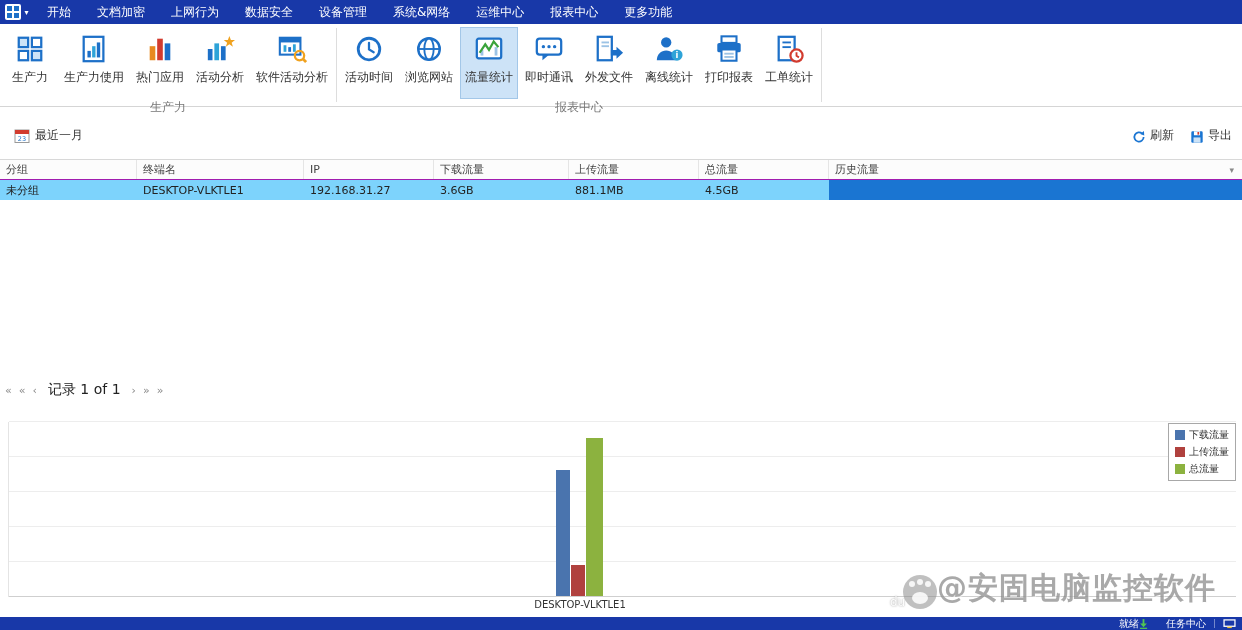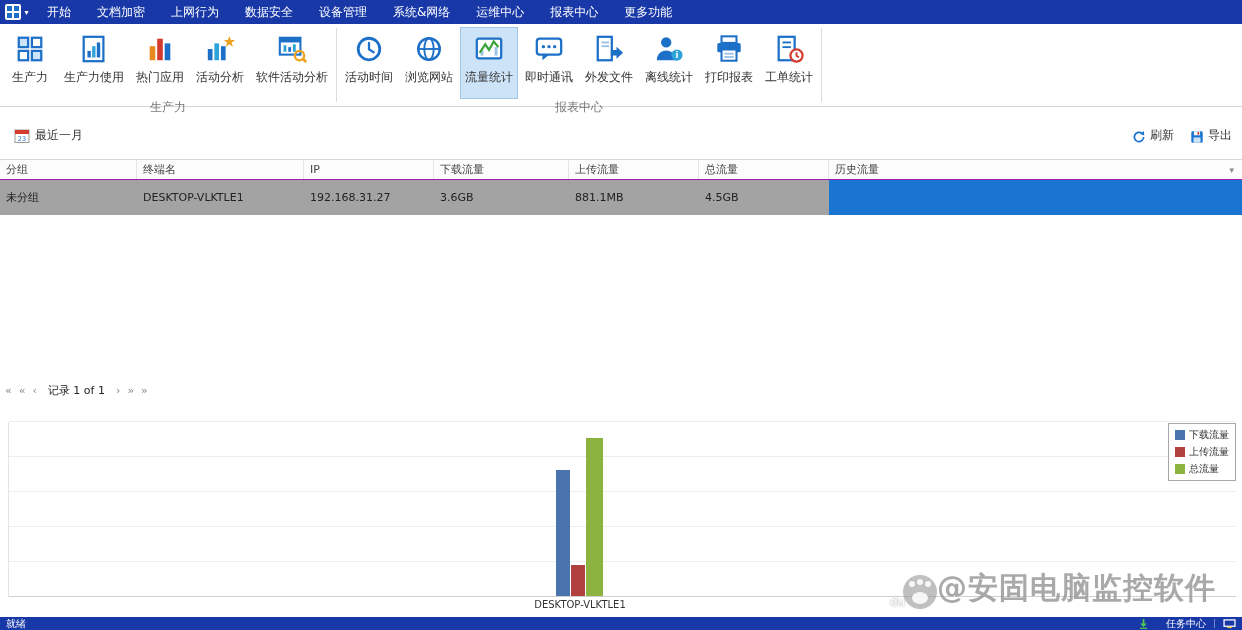--- a/index.html
+++ b/index.html
@@ -31,46 +31,46 @@
   .date-chip{display:flex;align-items:flex-end;gap:5px;font-size:12px;color:#333;cursor:pointer}
   .right-tools{display:flex;align-items:center;gap:16px}
   .tool-btn{display:flex;align-items:flex-end;gap:4px;font-size:12px;color:#333;cursor:pointer}
   
   .grid{position:absolute;top:159px;left:0;right:0}
   .grid-header,.grid-row{display:grid;grid-template-columns:137px 167px 130px 135px 130px 130px 1fr}
   .grid-header{height:19px;border-top:1px solid #d8d8d8;border-bottom:1px solid #a21caf;background:#fcfcfc}
   .hcell{font-size:11px;color:#444;padding:0 6px;border-right:1px solid #e5e5e5;display:flex;align-items:center;cursor:pointer;white-space:nowrap}
   .hcell:last-child{border-right:none;justify-content:space-between}
   .col-caret{color:#888;font-size:9px;padding-right:2px;cursor:pointer}
-  .grid-row{height:35px;background:#a3a3a3;cursor:pointer}
+  .grid-row{height:20px;background:#7dd3fc;cursor:pointer}
   .cell{font-size:11px;color:#222;padding:0 6px;display:flex;align-items:center;white-space:nowrap}
   .cell.history{padding:0;background:#1a75d2}
   
   .pager{position:absolute;top:381px;left:0;height:18px;display:flex;align-items:center;gap:7px;padding-left:5px;font-size:11px;color:#333}
   .pg{color:#888;font-size:11px;cursor:pointer;line-height:1}
-  .pg-label{font-size:11px;color:#222;margin:8px 4px}
+  .pg-label{font-size:14px;color:#222;margin:8px 4px}
   
   .chart{position:absolute;left:8px;right:6px;top:422px;height:175px}
   .chart-plot{position:absolute;left:0;right:0;top:0;bottom:0;border-left:1px solid #e4e4e4}
   .gridline{position:absolute;left:0;right:0;height:1px;background:#ededed}
   .gridline.axis{background:#cfcfcf}
   .bar{position:absolute;bottom:1px}
   .x-label{position:absolute;top:177px;left:502px;width:140px;text-align:center;font-size:10px;color:#333}
   .legend{position:absolute;top:1px;right:0;border:1px solid #a8a8a8;background:#fff;padding:4px 6px;display:flex;flex-direction:column;gap:3px}
   .legend-item{display:flex;align-items:center;gap:4px;font-size:10px;color:#333;white-space:nowrap}
   .swatch{width:10px;height:10px;display:inline-block;background:#999}
   
   .watermark{position:absolute;top:568px;right:26px;display:flex;align-items:flex-end;pointer-events:none}
   .wm-paw{width:34px;height:34px;border-radius:50%;background:rgba(140,140,140,.55);position:relative;flex:none}
   .wm-paw::before{content:"";position:absolute;width:16px;height:12px;border-radius:50%;background:rgba(255,255,255,.85);left:9px;bottom:5px}
   .wm-paw::after{content:"";position:absolute;width:6px;height:6px;border-radius:50%;background:rgba(255,255,255,.85);top:6px;left:6px;box-shadow:8px -2px 0 rgba(255,255,255,.85),16px 0 0 rgba(255,255,255,.85)}
   .wm-du{position:absolute;left:-13px;bottom:0;font-size:12px;color:rgba(255,255,255,.95);text-shadow:0 0 2px rgba(120,120,120,.8)}
   .wm-text{font-size:30px;font-weight:bold;color:rgba(128,128,128,.68);letter-spacing:1px;text-shadow:1px 1px 0 rgba(255,255,255,.45)}
   
-  .status-bar{position:absolute;left:0;right:0;bottom:0;height:13px;background:#1838a8;color:#fff;font-size:10px;display:flex;align-items:center;justify-content:space-between;padding:0 6px;box-sizing:border-box}
+  .status-bar{position:absolute;left:0;right:0;bottom:0;height:13px;background:#1838a8;color:#fff;font-size:10px;display:flex;align-items:center;justify-content:flex-end;padding:0 6px;box-sizing:border-box}
   .status-right{display:flex;align-items:center;gap:8px;cursor:default}
   .task-center{display:flex;align-items:center;gap:18px;cursor:pointer}
   .status-sep{width:1px;height:9px;background:rgba(255,255,255,.4)}
 </style>
 </head>
 <body>
 
 <div class="menu-bar">
   <div class="app-btn">
     <span class="app-grid">

